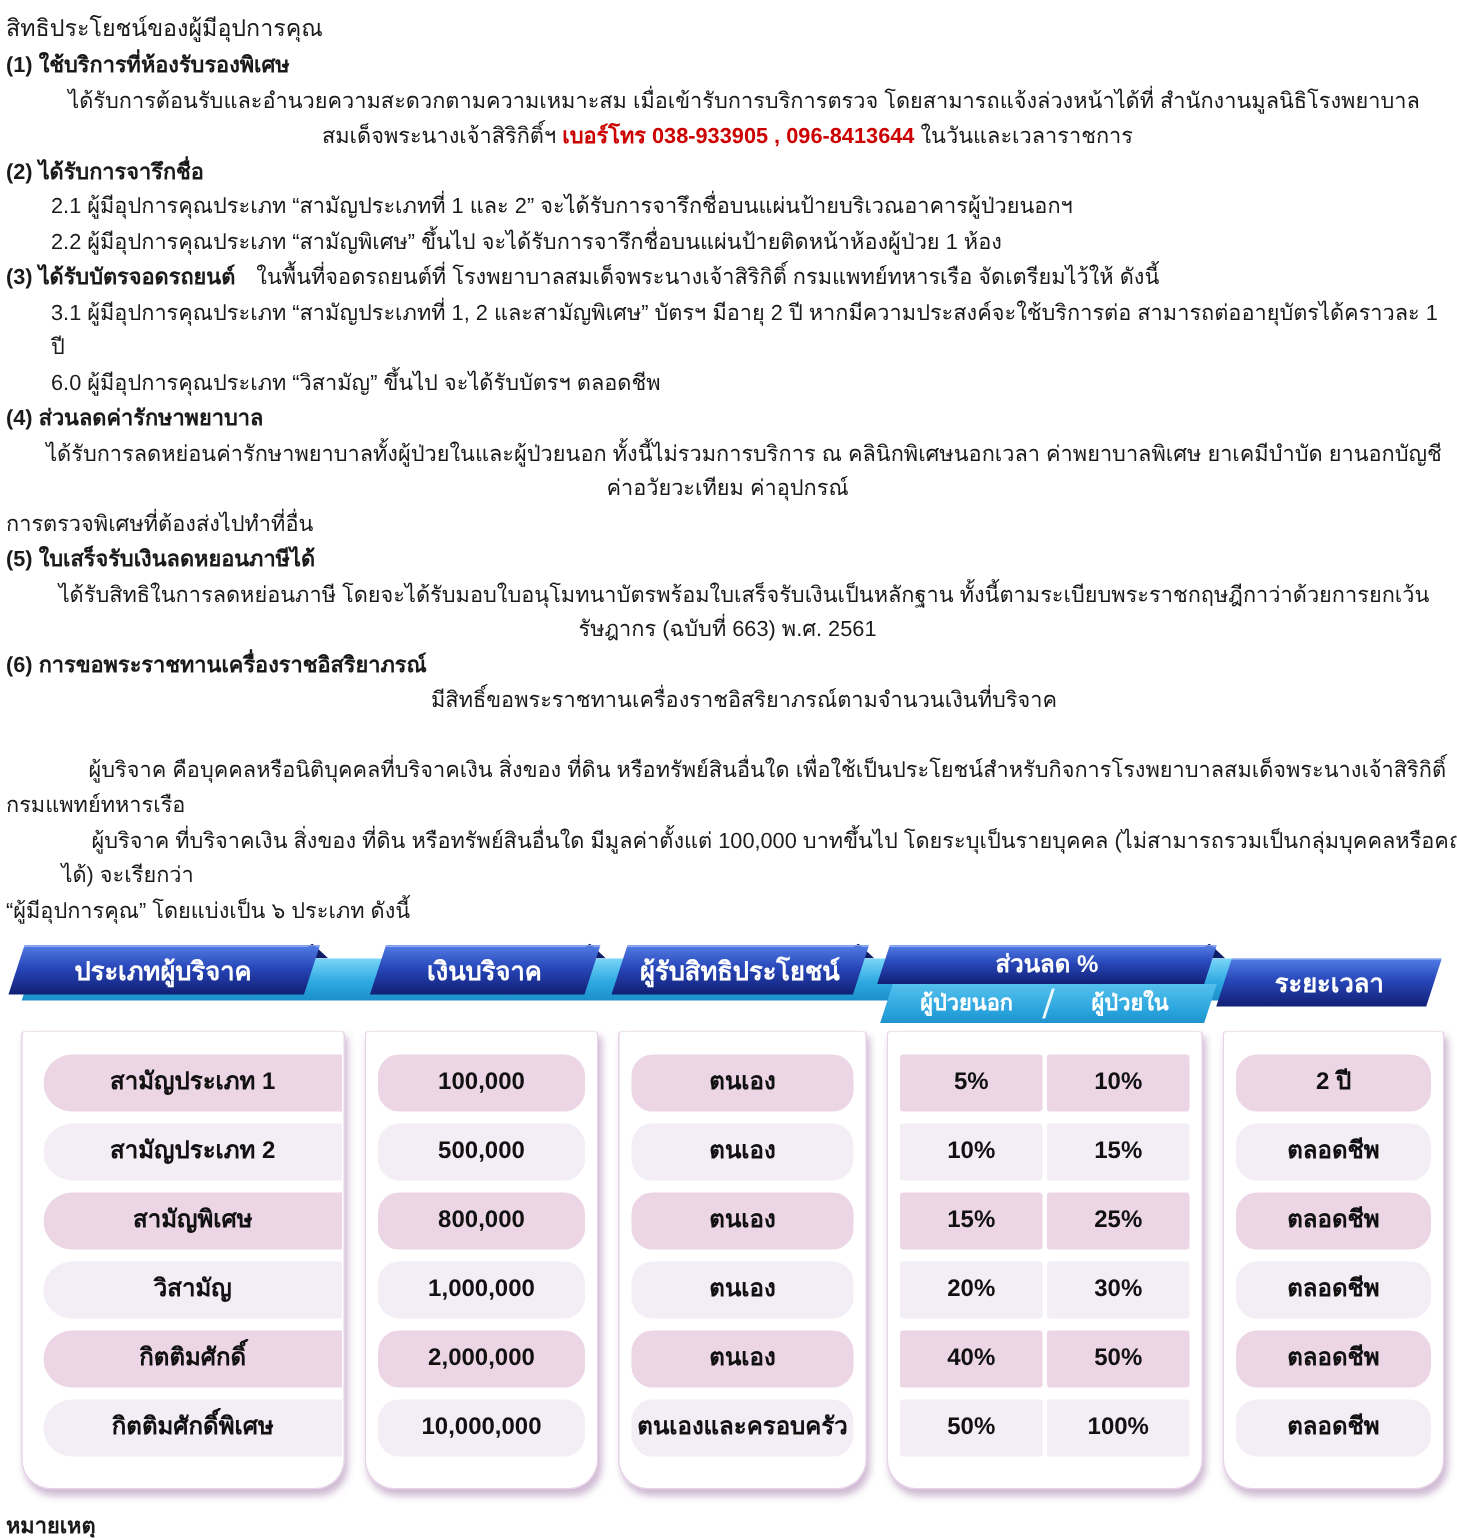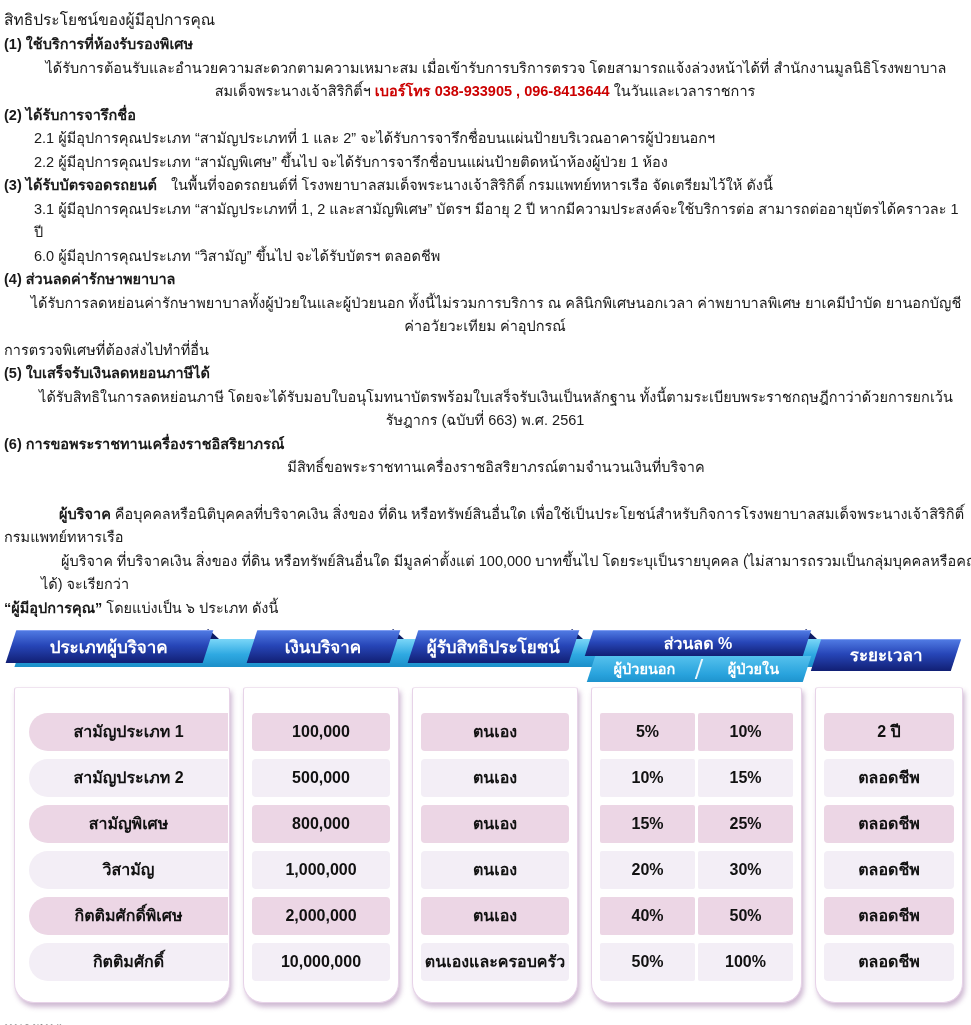--- a/index.html
+++ b/index.html
@@ -12,21 +12,21 @@
     font-size: 14.5px;
     line-height: 23.5px;
   }
   .page { padding: 7px 5px 0 4px; }
 
   .title { font-size: 15.5px; font-weight: normal; line-height: 26px; }
   .h { font-weight: bold; }
   .line { width: 100%; }
   .ind { text-indent: 22px; text-align: center; }
   .sub { padding-left: 30px; }
-  .bold { font-weight: bold; }
+  .bold { font-weight: normal; }
   .red { color: #cc0000; font-weight: bold; }
   .tailgap { margin-left: 14px; }
 
   .intro { margin-top: 23px; }
   .ind-big { text-indent: 55px; }
   .ind-sm { text-indent: 20px; margin-left: 37px; }
 
   
   .donor-table { margin: 10px 0 14px 10px; width: 950px; }
 
@@ -69,28 +69,28 @@
     background: #0e1d66; clip-path: polygon(55% 0, 100% 100%, 0 100%);
   }
   .f1 { left: 181px; } .f2 { left: 366px; } .f3 { left: 545px; } .f4 { left: 779px; }
 
   .cards { display: flex; gap: 13px; margin-top: 5px; width: 949px; }
   .col-card {
     background: #ffffff;
     border: 1px solid #e7d3e8; border-top-color: #f0e4f0;
     border-radius: 3px 3px 20px 20px;
     box-shadow: 2px 4px 5px rgba(148, 103, 158, 0.45);
-    padding: 25px 0 21px;
+    padding: 15px 0 21px;
   }
   .w1 { width: 216px; } .w2 { width: 156px; } .w3 { width: 166px; } .w4 { width: 211px; } .w5 { width: 148px; }
 
   .cell {
     height: 38px; margin: 0 8px 8px;
     display: flex; align-items: center; justify-content: center;
-    font-weight: bold; font-size: 16px; border-radius: 4px;
+    font-weight: bold; font-size: 16px; border-radius: 14px;
     color: #111;
   }
   .col-card .cell:last-child, .col-card .split:last-child { margin-bottom: 0; }
   .col1 .cell { margin-left: 14px; margin-right: 1px; border-radius: 21px 0 0 21px; }
   .split { display: flex; gap: 3px; margin: 0 8px 8px; }
   .half {
     flex: 1; height: 38px; display: flex; align-items: center; justify-content: center;
     font-weight: bold; font-size: 16px; border-radius: 2px; color: #111;
   }
   .cell:nth-of-type(odd), .split:nth-of-type(odd) .half { background: #ecd6e5; }
@@ -162,22 +162,22 @@
         </div>
     </div>
 
     <div class="cards">
 
       <div class="col-card col1 w1">
         <div class="cell">สามัญประเภท 1</div>
         <div class="cell">สามัญประเภท 2</div>
         <div class="cell">สามัญพิเศษ</div>
         <div class="cell">วิสามัญ</div>
+        <div class="cell">กิตติมศักดิ์</div>
         <div class="cell">กิตติมศักดิ์พิเศษ</div>
-        <div class="cell">กิตติมศักดิ์</div>
       </div>
 
       <div class="col-card w2">
         <div class="cell">100,000</div>
         <div class="cell">500,000</div>
         <div class="cell">800,000</div>
         <div class="cell">1,000,000</div>
         <div class="cell">2,000,000</div>
         <div class="cell">10,000,000</div>
       </div>

